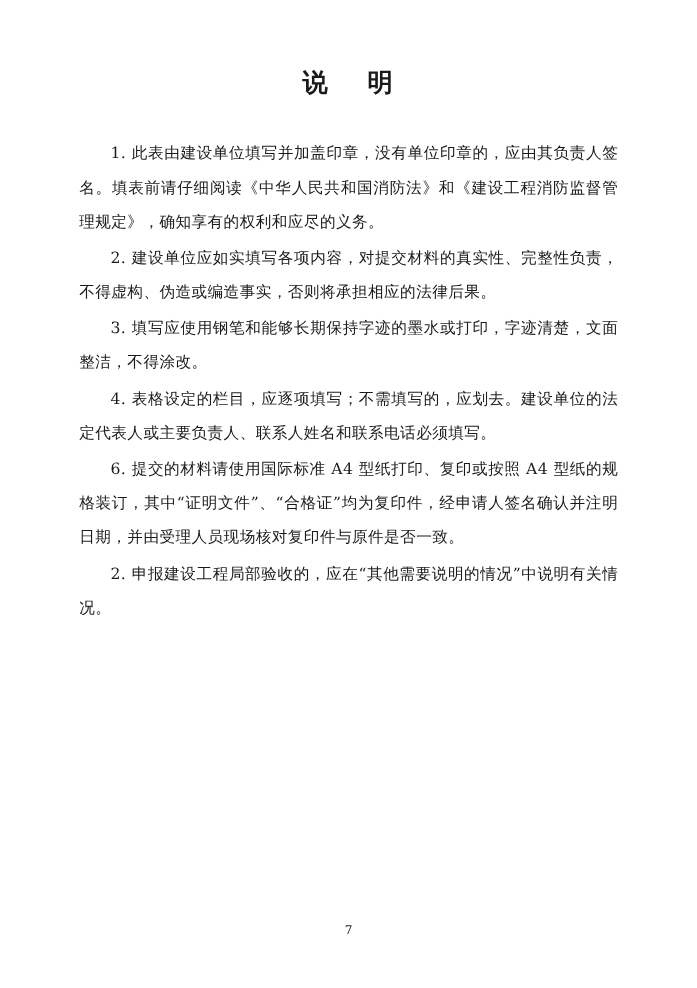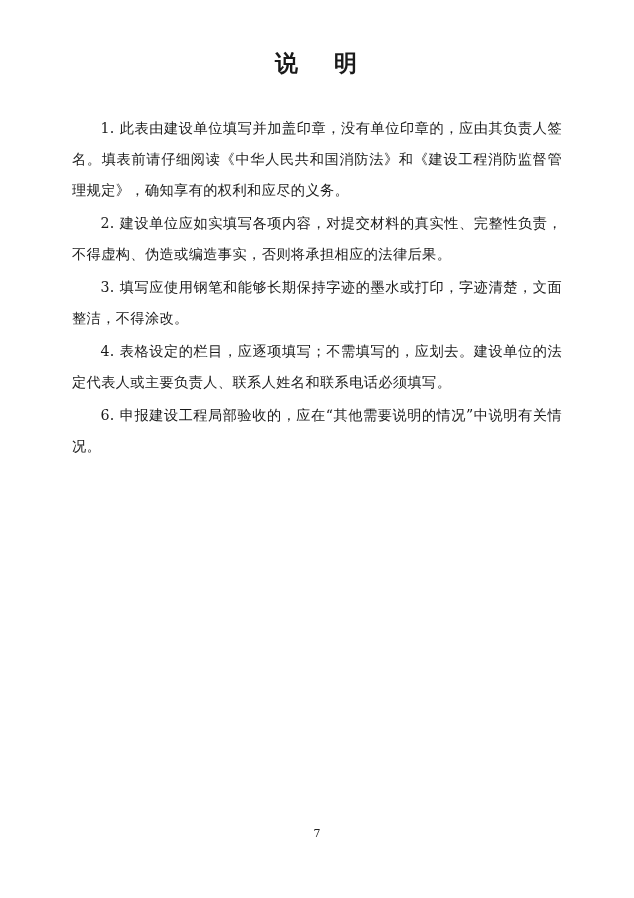--- a/index.html
+++ b/index.html
@@ -15,21 +15,21 @@
     overflow: hidden;
   }
   .page {
     position: relative;
     width: 634px;
     height: 898px;
     box-sizing: border-box;
     padding: 0 72px;
   }
   .doc-title {
-    margin: 0;
+    margin: 12px;
     padding-top: 48px;
     text-align: center;
     font-size: 23px;
     font-weight: bold;
     letter-spacing: 2px;
     font-family: "DejaVu Serif", "Liberation Serif", serif;
   }
   .doc-title .gap {
     display: inline-block;
     width: 34px;
@@ -62,18 +62,19 @@
 
 <div class="page">
 
   <h1 class="doc-title"><span>说</span><span class="gap"></span><span>明</span></h1>
 
   <div class="body-block">
     <p class="para">1. 此表由建设单位填写并加盖印章，没有单位印章的，应由其负责人签名。填表前请仔细阅读《中华人民共和国消防法》和《建设工程消防监督管理规定》，确知享有的权利和应尽的义务。</p>
     <p class="para">2. 建设单位应如实填写各项内容，对提交材料的真实性、完整性负责，不得虚构、伪造或编造事实，否则将承担相应的法律后果。</p>
     <p class="para">3. 填写应使用钢笔和能够长期保持字迹的墨水或打印，字迹清楚，文面整洁，不得涂改。</p>
     <p class="para">4. 表格设定的栏目，应逐项填写；不需填写的，应划去。建设单位的法定代表人或主要负责人、联系人姓名和联系电话必须填写。</p>
-    <p class="para">6. 申报建设工程局部验收的，应在“其他需要说明的情况”中说明有关情况。</p>
+    <p class="para">6. 提交的材料请使用国际标准 A4 型纸打印、复印或按照 A4 型纸的规格装订，其中“证明文件”、“合格证”均为复印件，经申请人签名确认并注明日期，并由受理人员现场核对复印件与原件是否一致。</p>
+    <p class="para">2. 申报建设工程局部验收的，应在“其他需要说明的情况”中说明有关情况。</p>
   </div>
 
   <div class="page-number">7</div>
 
 </div>
 
 </body></html>

